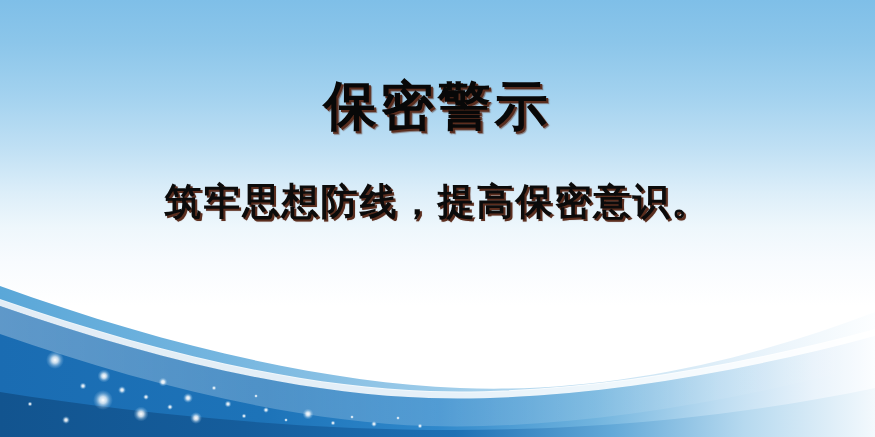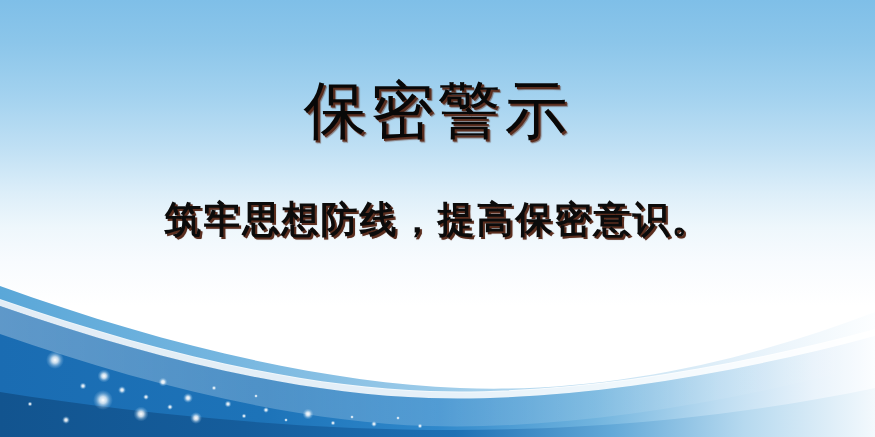--- a/index.html
+++ b/index.html
@@ -46,33 +46,33 @@
     left: 0;
     top: 0;
     width: 875px;
     text-align: center;
     z-index: 5;
   }
 
   #headline {
     margin: 0;
     padding-top: 78px;
-    font-size: 63px;
+    font-size: 53px;
     line-height: 1.05;
-    font-weight: normal;
+    font-weight: bold;
     letter-spacing: 4px;
     color: #080808;
     text-shadow:
       2px 2px 0 #5b2e1f,
       3px 3px 1px rgba(91,46,31,0.55);
     white-space: nowrap;
   }
 
   #tagline {
-    margin: 12px;
+    margin: 4px;
     padding-top: 44px;
     font-size: 37px;
     line-height: 1.1;
     font-weight: bold;
     letter-spacing: 2px;
     color: #0b0b0b;
     text-shadow:
       2px 2px 0 #5b2e1f,
       2px 2px 1px rgba(91,46,31,0.5);
     white-space: nowrap;

